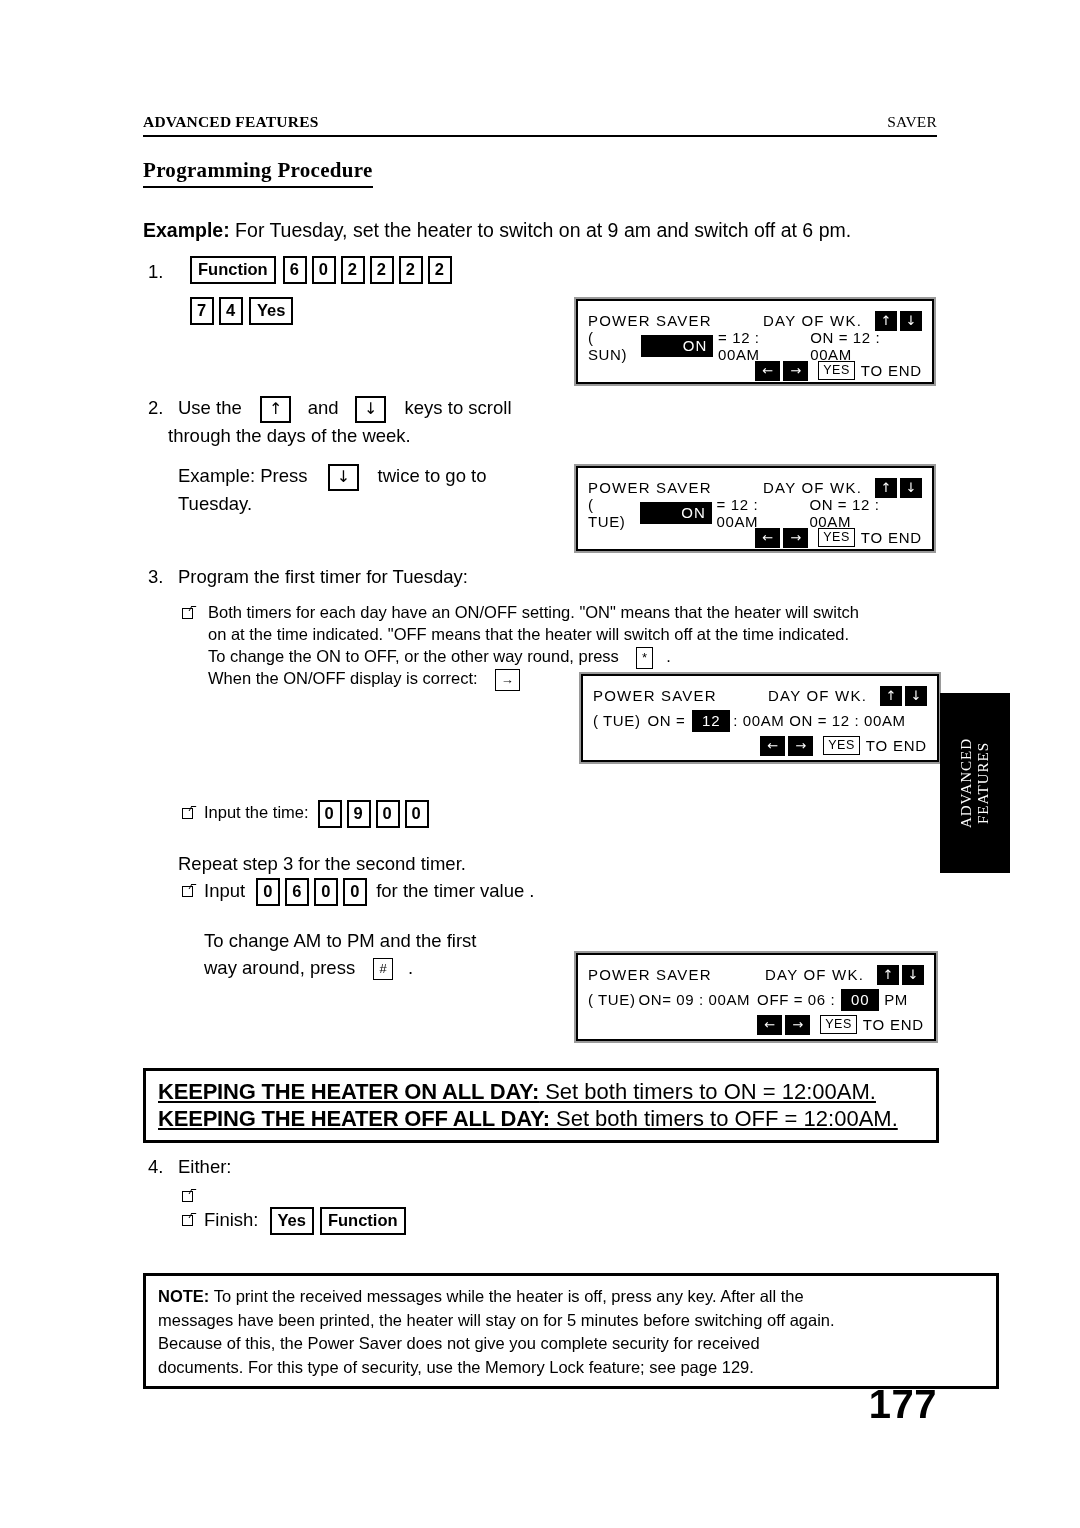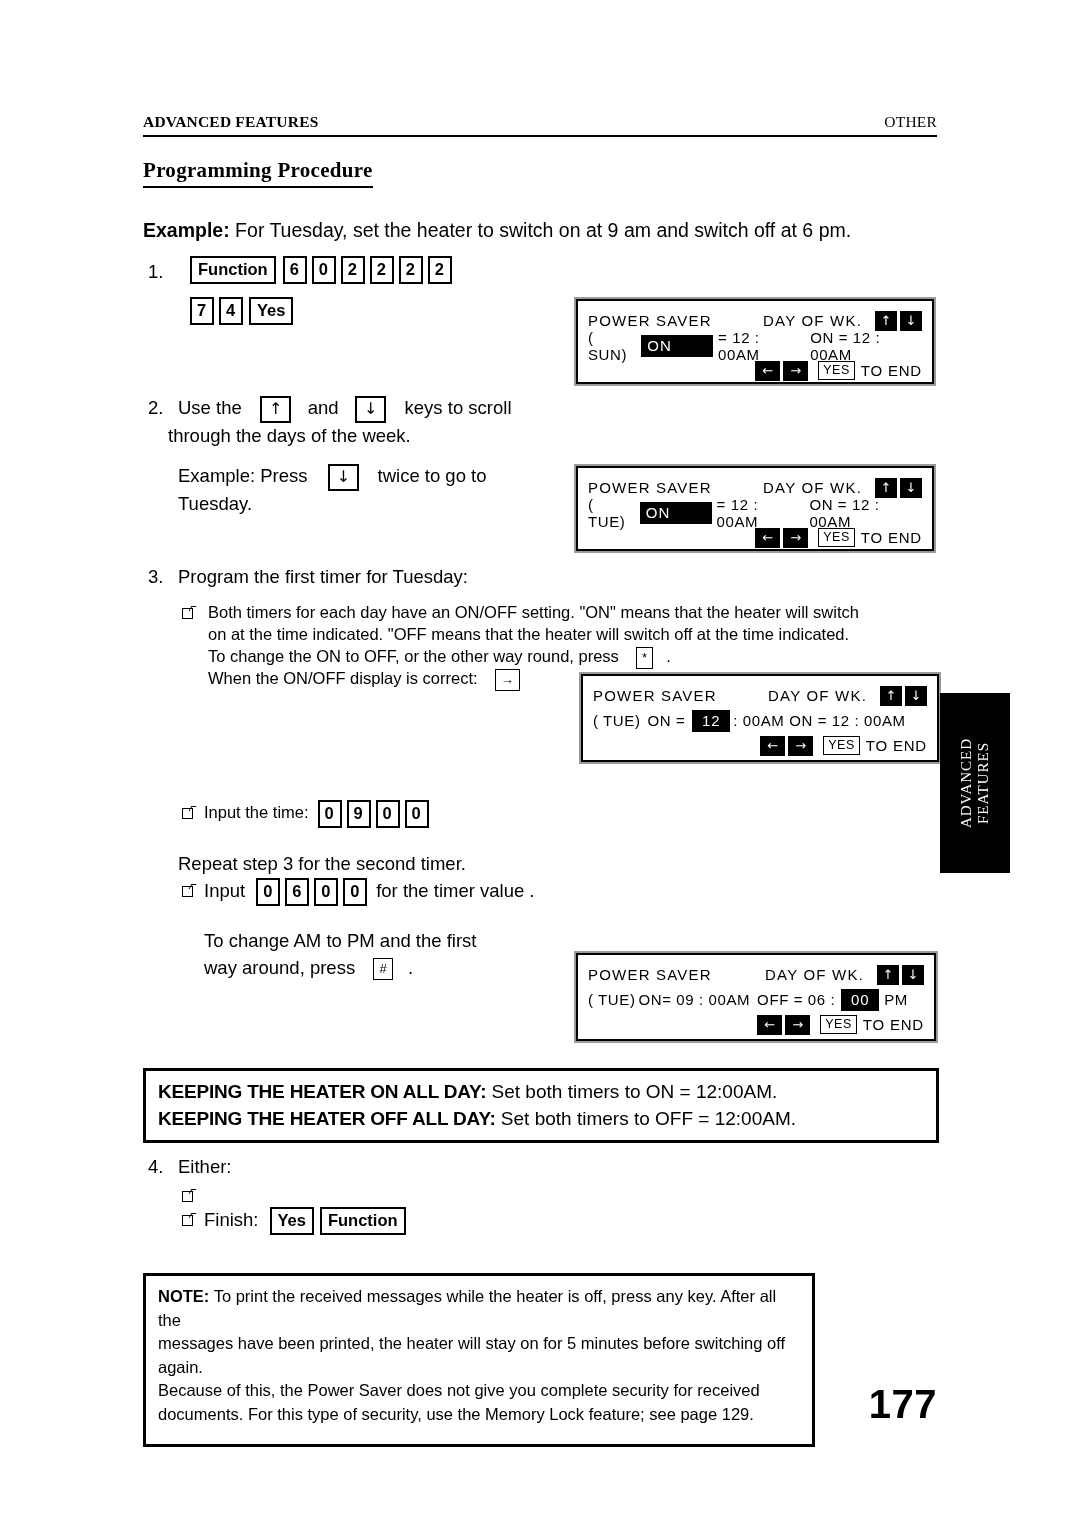--- a/index.html
+++ b/index.html
@@ -165,21 +165,21 @@
 
   
   .inv {
     background: #000;
     color: #fff;
     display: inline-block;
     padding: 2px 6px 3px 6px;
     letter-spacing: 1px;
     font-weight: normal;
   }
-  .inv.wide-on { min-width: 60px; text-align: left; }
+  .inv.wide-on { min-width: 60px; text-align: right; }
   .inv.num { min-width: 26px; text-align: center; }
 
   
   .sq {
     display: inline-flex;
     align-items: center;
     justify-content: center;
     width: 22px;
     height: 20px;
     background: #000;
@@ -235,35 +235,36 @@
     background: #fff;
   }
   #keeping-box {
     left: 143px;
     top: 1068px;
     width: 796px;
     padding: 7px 12px 8px 12px;
   }
   #keeping-box .kline {
     font-family: "Liberation Sans", sans-serif;
-    font-size: 19px;
+    font-size: 22px;
     line-height: 27px;
     white-space: nowrap;
+    text-decoration: underline;
   }
   #keeping-box .kline .hd {
     font-weight: bold;
     font-stretch: condensed;
     letter-spacing: -.2px;
   }
 
   #note-box {
     left: 143px;
     top: 1273px;
-    width: 672px;
-    padding: 9px 12px 18px 12px;
+    width: 856px;
+    padding: 9px 12px 7px 12px;
   }
   #note-box .nline {
     font-family: "Liberation Sans", sans-serif;
     font-size: 16.5px;
     line-height: 23.5px;
   }
 
   
   #page-number {
     position: absolute;
@@ -275,21 +276,21 @@
     letter-spacing: .5px;
   }
 </style>
 </head>
 <body>
 
 <div class="page">
 
   <div id="running-header">
     <span class="left">ADVANCED FEATURES</span>
-    <span class="right">OTHER</span>
+    <span class="right">SAVER</span>
   </div>
 
   <div id="section-title">Programming Procedure</div>
 
   <div class="txt" style="left:143px; top:218px; font-size:19.5px;">
     <span class="b">Example:</span><span> For Tuesday, set the heater to switch on at 9 am and switch off at 6 pm.</span>
   </div>
 
   <div class="txt" style="left:148px; top:260px;">1.</div>
   <div class="txt" style="left:190px; top:256px;">

